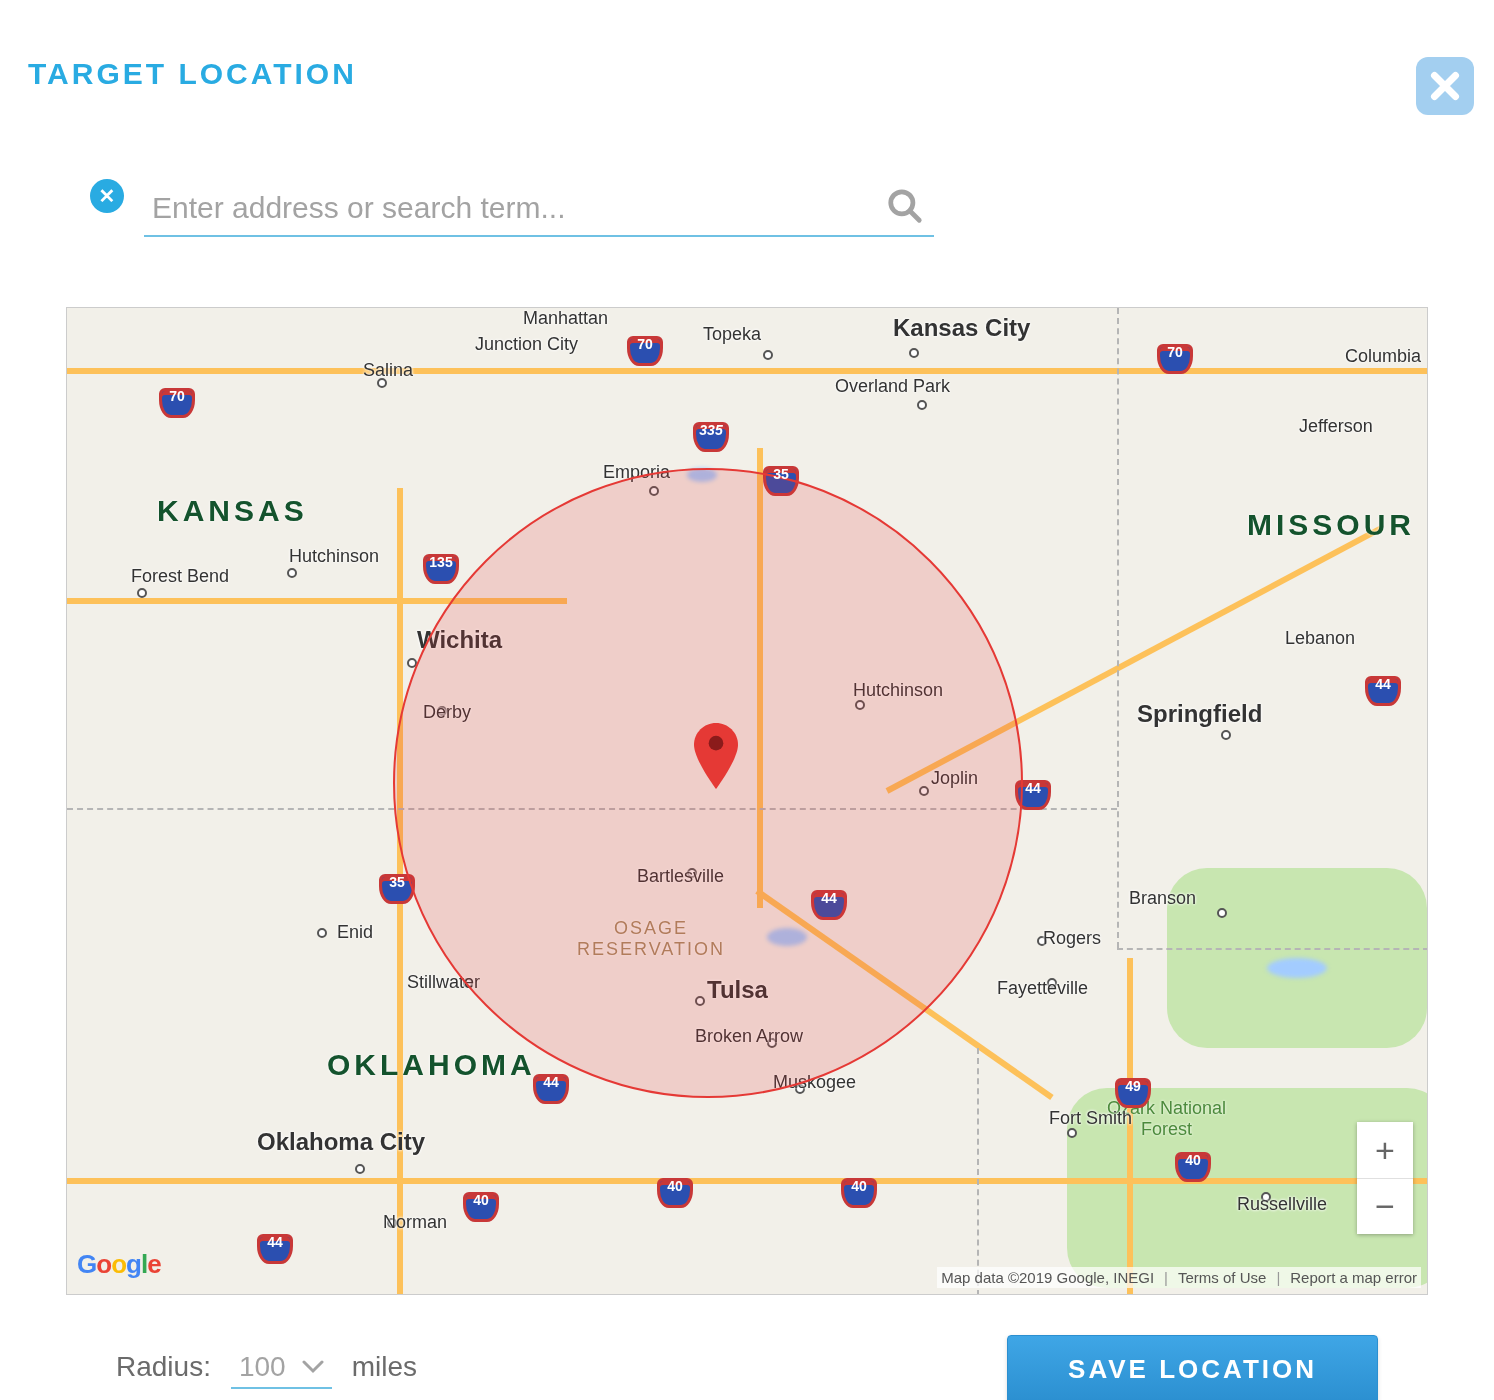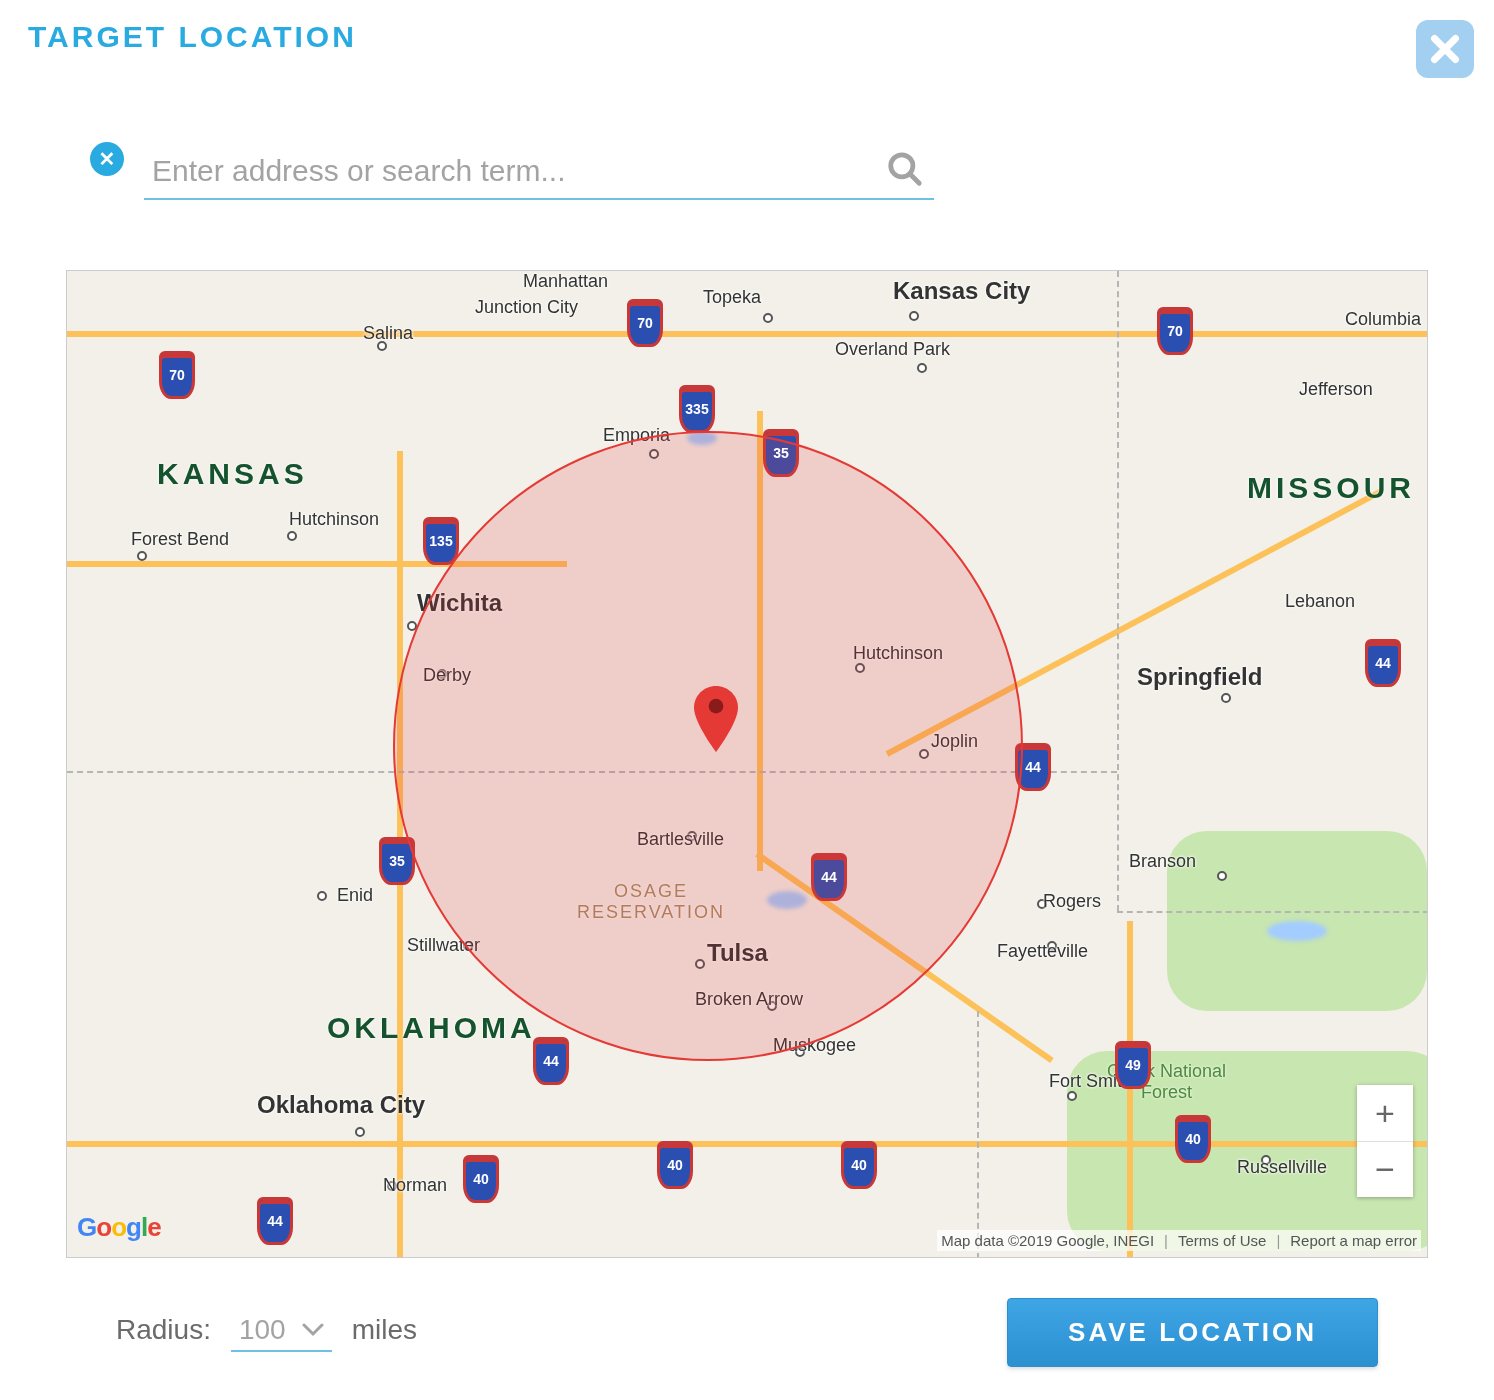--- a/index.html
+++ b/index.html
@@ -9,20 +9,21 @@
     width: 1494px;
     height: 1400px;
     padding: 20px;
     position: relative;
   }
   .header-row {
     display: flex;
     justify-content: space-between;
     align-items: flex-start;
     margin-bottom: 40px;
+    margin-top: 37px;
   }
   .title {
     color: #29ABE2;
     font-size: 30px;
     font-weight: 700;
     letter-spacing: 3px;
     padding-left: 8px;
   }
   .close-btn {
     width: 58px;
@@ -92,22 +93,22 @@
   .borderline { position: absolute; border-top: 2px dashed #B5B5B5; height: 0; }
   .borderline.v { border-top:none; border-left: 2px dashed #B5B5B5; width:0; }
   .city-dot { position:absolute; width:10px; height:10px; border:2px solid #555; background:#fff; border-radius:50%; }
   .city-label { position:absolute; color:#333; font-size:18px; white-space:nowrap; text-shadow: 0 0 3px #fff, 0 0 3px #fff; }
   .city-label.big { font-size:24px; font-weight:700; }
   .state-label { position:absolute; color:#14532d; font-size:30px; font-weight:700; letter-spacing:4px; text-shadow: 0 0 3px #fff; }
   .poi-label { position:absolute; color:#4C8A3C; font-size:18px; text-align:center; text-shadow:0 0 3px #fff; }
   .reserve-label { position:absolute; color:#A68B63; font-size:18px; letter-spacing:2px; text-align:center; text-shadow:0 0 3px #fff; }
 
   .shield {
-    position:absolute; width:36px; height:48px;
-    display:flex; align-items:center; justify-content:center;
+    position:absolute; width:36px; height:30px;
+    display:flex; align-items:flex-start; justify-content:center;
     font-size:14px; font-weight:700; color:#fff;
   }
   .shield .bg {
     position:absolute; inset:0;
     background:#2B4FB0;
     border:3px solid #C83838;
     border-radius: 6px 6px 12px 12px / 6px 6px 18px 18px;
     box-shadow: inset 0 4px 0 #C83838;
   }
   .shield span { position:relative; z-index:1; }
@@ -304,21 +305,21 @@
       <span>70</span>
     </div>
   <div class="shield" style="left:560px; top:28px;">
       <div class="bg"></div>
       <span>70</span>
     </div>
   <div class="shield" style="left:1090px; top:36px;">
       <div class="bg"></div>
       <span>70</span>
     </div>
-  <div class="shield" style="left:612px; top:114px;">
+  <div class="shield" style="left:626px; top:114px;font-style:italic;">
       <div class="bg"></div>
       <span>335</span>
     </div>
   <div class="shield" style="left:696px; top:158px;">
       <div class="bg"></div>
       <span>35</span>
     </div>
   <div class="shield" style="left:356px; top:246px;">
       <div class="bg"></div>
       <span>135</span>

